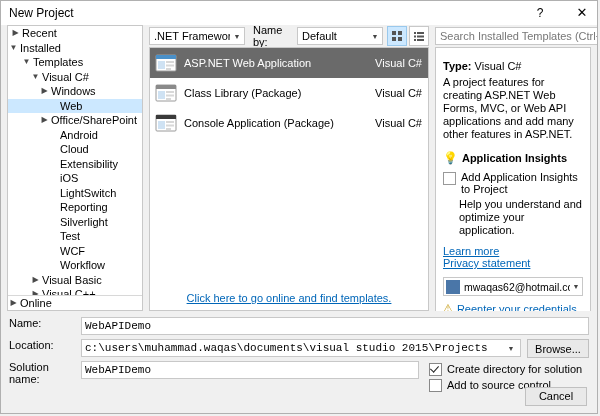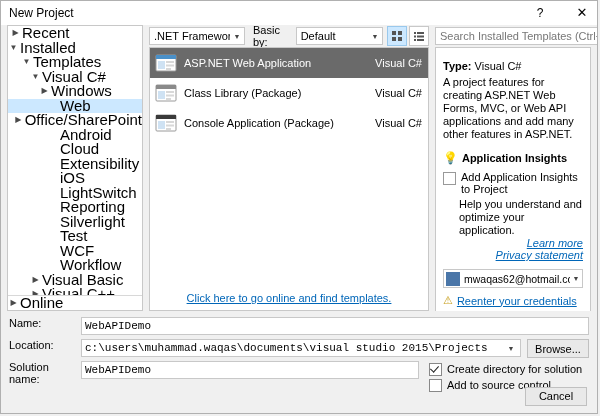--- a/index.html
+++ b/index.html
@@ -58,21 +58,21 @@
     overflow: hidden;
   }
   
   .left {
     width: 136px;
     background: #fff;
     border: 1px solid #c8c8c8;
     box-sizing: border-box;
     display: flex;
     flex-direction: column;
-    font-size: 15px;
+    font-size: 11px;
   }
   .tree {
     flex: 1;
     overflow: hidden;
     position: relative;
   }
   .trow {
     height: 14.5px;
     line-height: 14.5px;
     display: flex;
@@ -210,23 +210,22 @@
     margin-right: 5px;
     flex: none;
     margin-top: 1px;
   }
   .ai-sub {
     margin-top: 3px;
     margin-left: 16px;
     line-height: 13px;
   }
   .links {
-    margin-top: 0;
-    text-align: right;
-    font-style: italic;
+    margin-top: 8px;
+    text-align: left;
   }
   .links a {
     display: block;
     color: #0066b8;
     text-decoration: underline;
   }
   .acct {
     margin-top: 8px;
     height: 19px;
     border: 1px solid #c8c8c8;
@@ -455,21 +454,21 @@
         </div>
       </div>
     </div>
 
     <div class="middle">
       <div class="midbar">
         <div class="combo fw-combo">
           <span class="cval">.NET Framework 4.5.2</span>
           <span class="carrow">▼</span>
         </div>
-        <span class="sort-label">Basic by:</span>
+        <span class="sort-label">Name by:</span>
         <div class="combo sort-combo">
           <span class="cval">Default</span>
           <span class="carrow">▼</span>
         </div>
         <div class="viewbtns">
           <div class="vbtn active">
             <svg width="12" height="12" viewBox="0 0 12 12">
                 <rect x="1" y="1" width="4" height="4" fill="#555"></rect>
                 <rect x="7" y="1" width="4" height="4" fill="#555"></rect>
                 <rect x="1" y="7" width="4" height="4" fill="#555"></rect>

